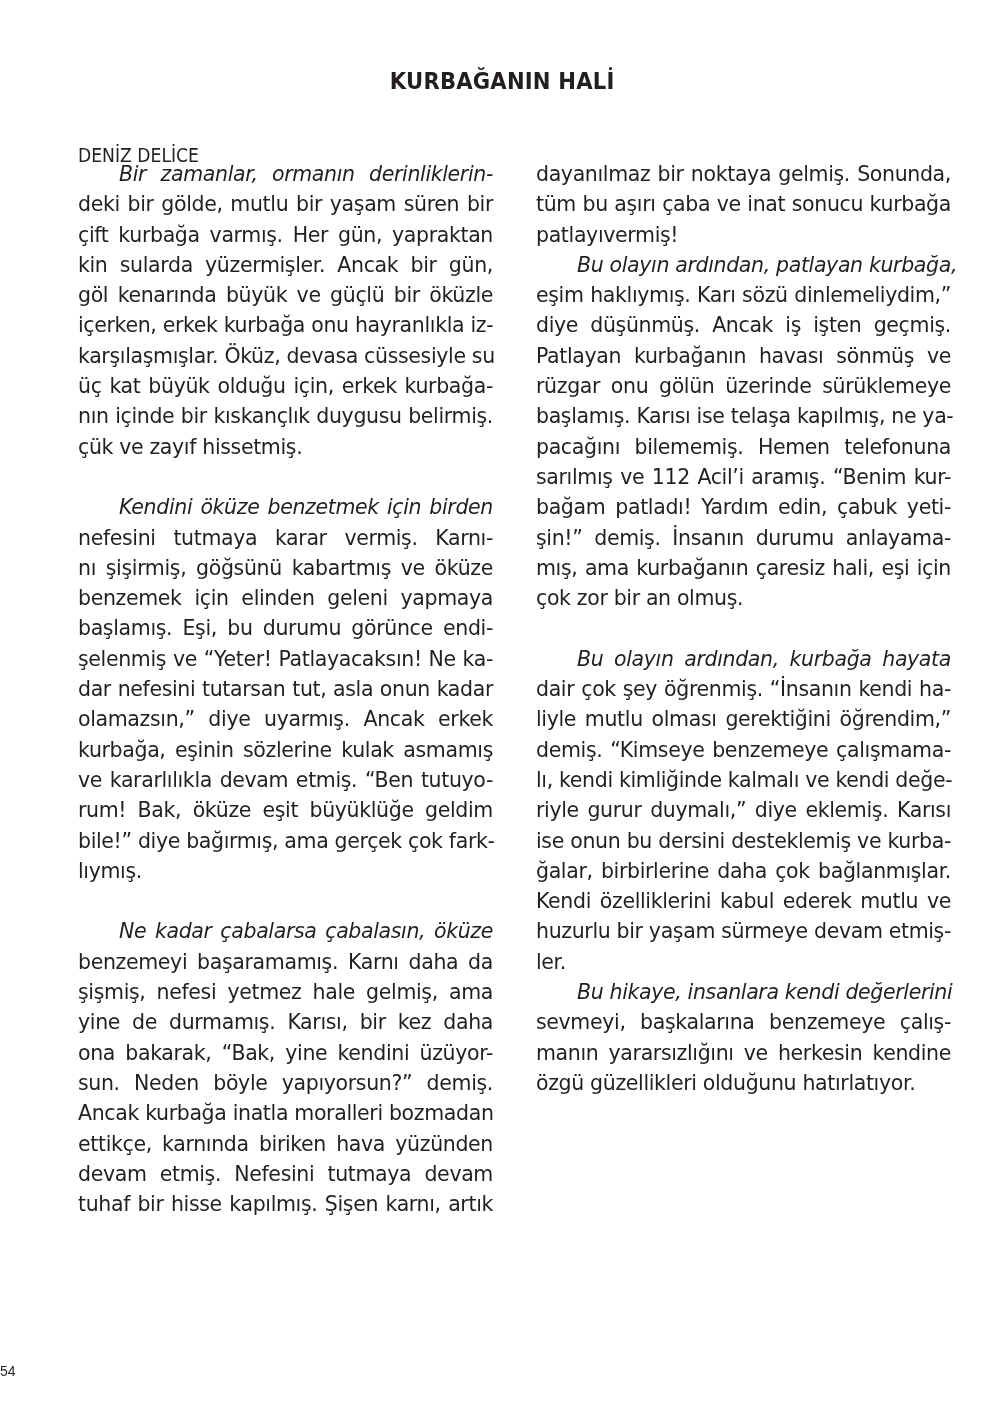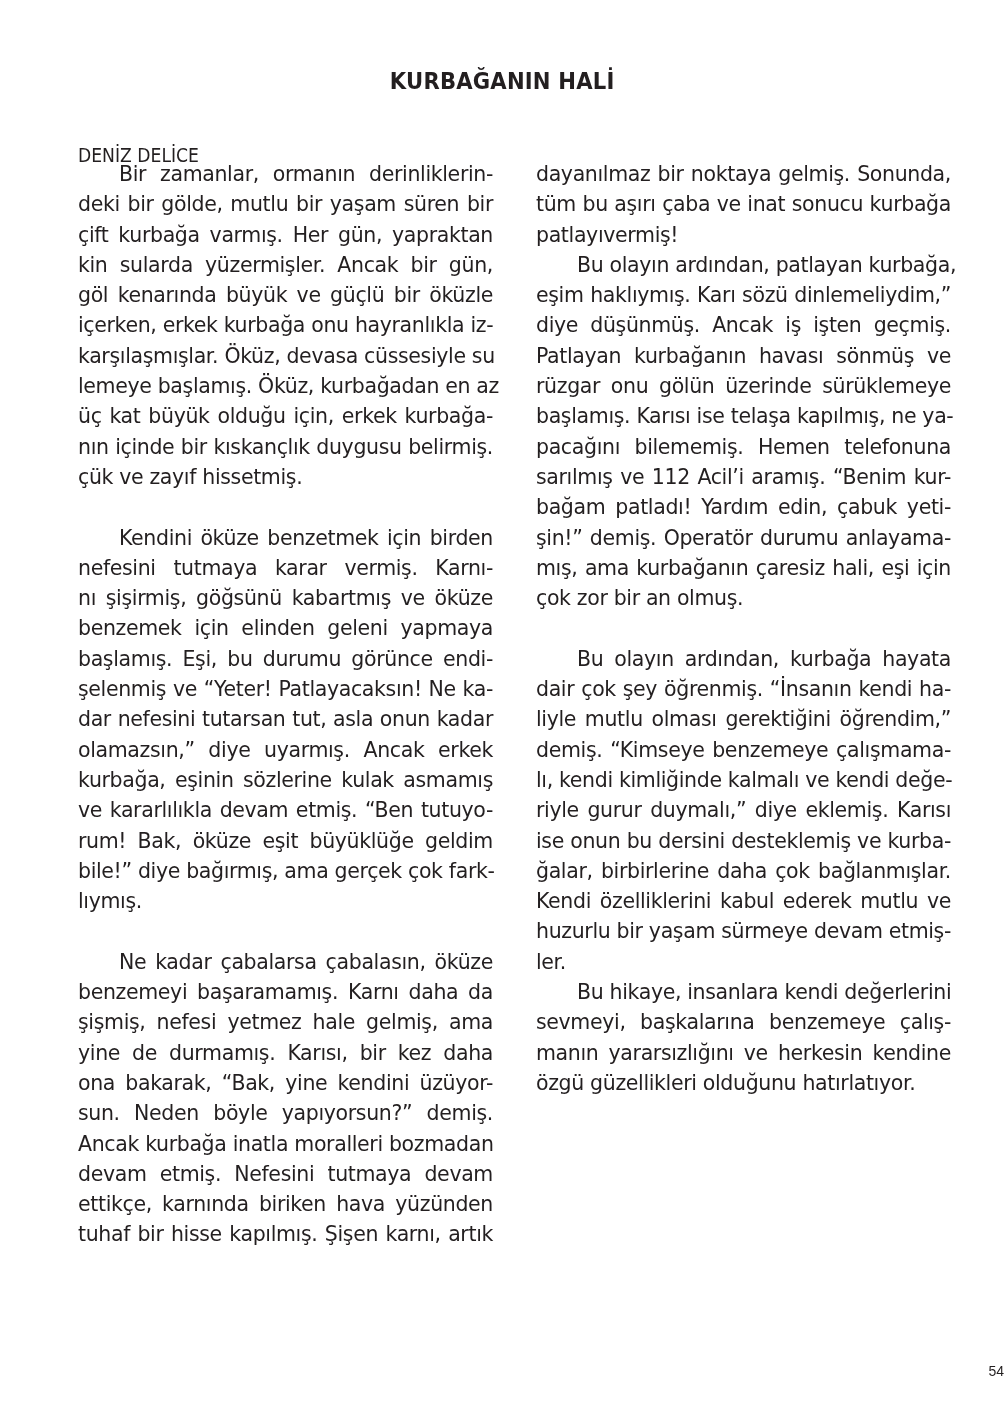--- a/index.html
+++ b/index.html
@@ -10,40 +10,39 @@
            letter-spacing: 0.2px; transform: scaleX(0.92); transform-origin: 504px 0; color: #231f20; }
   .author { position: absolute; top: 143px; left: 78px; font-family: "DejaVu Sans", sans-serif;
             font-size: 20px; transform: scaleX(0.86); transform-origin: 0 0; color: #231f20; }
   .column { position: absolute; top: 159px; }
   .col-left { left: 78px; width: 415px; }
   .col-right { left: 536px; width: 415px; }
   .line { display: block; height: 30.3px; line-height: 30.3px; font-size: 20.5px; white-space: nowrap;
           text-align: justify; text-align-last: justify; font-family: "DejaVu Sans", sans-serif;
           letter-spacing: -0.35px; word-spacing: 0px; }
   .line.last { text-align: center; text-align-last: left; }
-  .line.indent { padding-left: 41px; }
+  .line.indent { padding-left: 41px; font-style: italic; }
   .gap { display: block; height: 30.3px; }
-  .page-number { position: absolute; top: 1363px; left: 0; width: 1004px; text-align: right;
+  .page-number { position: absolute; top: 1363px; left: 0; width: 1004px; text-align: left;
                  font-size: 14px; color: #231f20; font-family: "Liberation Sans", sans-serif; }
 </style>
 </head>
 <body>
 
 <div class="title">KURBAĞANIN HALİ</div>
 <div class="author">DENİZ DELİCE</div>
 
 <div class="column col-left">
     <span class="line indent">Bir zamanlar, ormanın derinliklerin-</span>
     <span class="line">deki bir gölde, mutlu bir yaşam süren bir</span>
     <span class="line">çift kurbağa varmış. Her gün, yapraktan</span>
     <span class="line">kin sularda yüzermişler. Ancak bir gün,</span>
     <span class="line">göl kenarında büyük ve güçlü bir öküzle</span>
     <span class="line">içerken, erkek kurbağa onu hayranlıkla iz-</span>
     <span class="line">karşılaşmışlar. Öküz, devasa cüssesiyle su</span>
-    <span class="line">lemeye başlamış. Öküz, kurbağadan en az</span>
     <span class="line">üç kat büyük olduğu için, erkek kurbağa-</span>
     <span class="line">nın içinde bir kıskançlık duygusu belirmiş.</span>
     <span class="line last">çük ve zayıf hissetmiş.</span>
     <span class="gap"></span>
     <span class="line indent">Kendini öküze benzetmek için birden</span>
     <span class="line">nefesini tutmaya karar vermiş. Karnı-</span>
     <span class="line">nı şişirmiş, göğsünü kabartmış ve öküze</span>
     <span class="line">benzemek için elinden geleni yapmaya</span>
     <span class="line">başlamış. Eşi, bu durumu görünce endi-</span>
     <span class="line">şelenmiş ve “Yeter! Patlayacaksın! Ne ka-</span>
@@ -55,38 +54,38 @@
     <span class="line">bile!” diye bağırmış, ama gerçek çok fark-</span>
     <span class="line last">lıymış.</span>
     <span class="gap"></span>
     <span class="line indent">Ne kadar çabalarsa çabalasın, öküze</span>
     <span class="line">benzemeyi başaramamış. Karnı daha da</span>
     <span class="line">şişmiş, nefesi yetmez hale gelmiş, ama</span>
     <span class="line">yine de durmamış. Karısı, bir kez daha</span>
     <span class="line">ona bakarak, “Bak, yine kendini üzüyor-</span>
     <span class="line">sun. Neden böyle yapıyorsun?” demiş.</span>
     <span class="line">Ancak kurbağa inatla moralleri bozmadan</span>
+    <span class="line">ettikçe, karnında biriken hava yüzünden</span>
     <span class="line">devam etmiş. Nefesini tutmaya devam</span>
-    <span class="line">ettikçe, karnında biriken hava yüzünden</span>
     <span class="line">tuhaf bir hisse kapılmış. Şişen karnı, artık</span>
   </div>
 <div class="column col-right">
     <span class="line">dayanılmaz bir noktaya gelmiş. Sonunda,</span>
     <span class="line">tüm bu aşırı çaba ve inat sonucu kurbağa</span>
     <span class="line last">patlayıvermiş!</span>
     <span class="line indent">Bu olayın ardından, patlayan kurbağa,</span>
     <span class="line">eşim haklıymış. Karı sözü dinlemeliydim,”</span>
     <span class="line">diye düşünmüş. Ancak iş işten geçmiş.</span>
     <span class="line">Patlayan kurbağanın havası sönmüş ve</span>
     <span class="line">rüzgar onu gölün üzerinde sürüklemeye</span>
     <span class="line">başlamış. Karısı ise telaşa kapılmış, ne ya-</span>
     <span class="line">pacağını bilememiş. Hemen telefonuna</span>
     <span class="line">sarılmış ve 112 Acil’i aramış. “Benim kur-</span>
     <span class="line">bağam patladı! Yardım edin, çabuk yeti-</span>
-    <span class="line">şin!” demiş. Operatör durumu anlayama-</span>
+    <span class="line">şin!” demiş. İnsanın durumu anlayama-</span>
     <span class="line">mış, ama kurbağanın çaresiz hali, eşi için</span>
     <span class="line last">çok zor bir an olmuş.</span>
     <span class="gap"></span>
     <span class="line indent">Bu olayın ardından, kurbağa hayata</span>
     <span class="line">dair çok şey öğrenmiş. “İnsanın kendi ha-</span>
     <span class="line">liyle mutlu olması gerektiğini öğrendim,”</span>
     <span class="line">demiş. “Kimseye benzemeye çalışmama-</span>
     <span class="line">lı, kendi kimliğinde kalmalı ve kendi değe-</span>
     <span class="line">riyle gurur duymalı,” diye eklemiş. Karısı</span>
     <span class="line">ise onun bu dersini desteklemiş ve kurba-</span>

